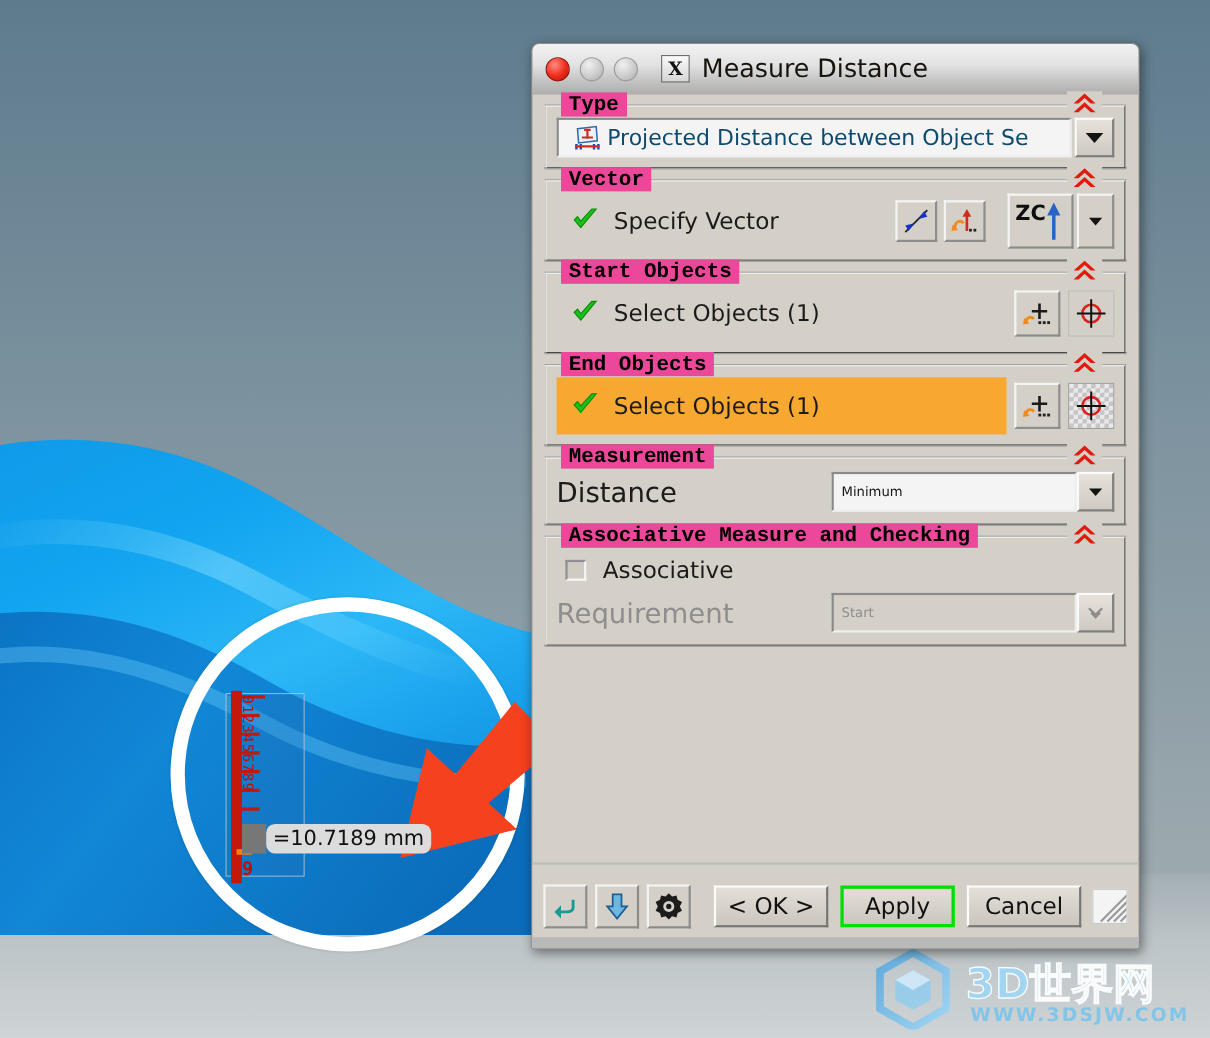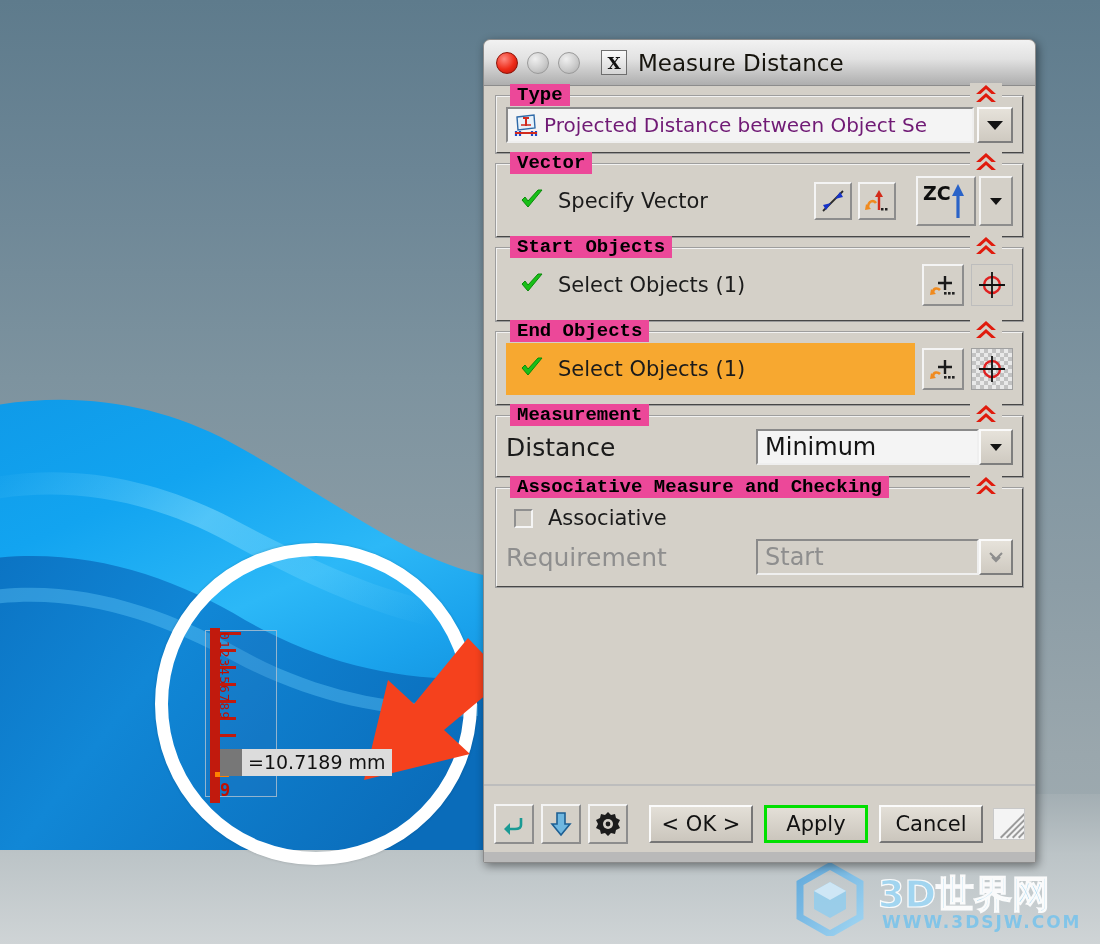--- a/index.html
+++ b/index.html
@@ -52,20 +52,21 @@
   }
   .rtick-orange{position:absolute;left:215px;top:772px;width:14px;height:5px;background:#ff8000;}
   .meas-label{
     position:absolute;left:220px;top:749px;height:27px;display:flex;align-items:center;
   }
   .meas-swatch{width:22px;height:27px;background:#777777;}
   .meas-text{
     background:#dcdcdc;color:#111;font-size:19px;padding:1px 6px 3px 6px;height:23px;
     display:flex;align-items:center;
     font-family:"DejaVu Sans","Liberation Sans",sans-serif;
+    border-radius:8px;
   }
 
   
   .watermark{position:absolute;left:790px;top:862px;width:310px;height:74px;}
 
   
   .dialog{
     position:absolute;left:483px;top:39px;width:553px;height:824px;
     background:#d4d0c8;
     border-radius:7px 7px 2px 2px;
@@ -109,22 +110,22 @@
   .chev{
     position:absolute;top:-14px;right:20px;background:#d4d0c8;padding:0 4px;
     line-height:1;
   }
   .chev svg{display:block;}
 
   
   .combo{display:flex;align-items:stretch;height:36px;}
   .combo .field{
     flex:1;background:#f4f4f4;border:2px solid;border-color:#8a8a8a #efefef #efefef #8a8a8a;
-    display:flex;align-items:center;padding:0 4px;overflow:hidden;white-space:nowrap;
-    font-size:20px;color:#701a75;box-sizing:border-box;
+    display:flex;align-items:center;padding:0 12px;overflow:hidden;white-space:nowrap;
+    font-size:20px;color:#0c4a6e;box-sizing:border-box;
   }
   .combo .arrowbtn{
     width:36px;margin-left:3px;background:linear-gradient(180deg,#e6e2da,#cfcac1);
     border:2px solid;border-color:#fafafa #7e7e7e #7e7e7e #fafafa;
     display:flex;align-items:center;justify-content:center;box-sizing:border-box;
   }
   .caret{width:0;height:0;border-left:8px solid transparent;border-right:8px solid transparent;border-top:9px solid #131313;}
   .caret.small{border-left:6px solid transparent;border-right:6px solid transparent;border-top:7px solid #131313;}
 
   .typeicon{width:24px;height:23px;margin:0 6px 0 2px;flex:0 0 auto;}
@@ -163,21 +164,21 @@
     display:flex;align-items:center;justify-content:center;box-sizing:border-box;
   }
 
   
   .mrow{display:flex;align-items:center;height:40px;}
   .mrow .mlab{width:250px;font-size:25px;color:#1b1b1b;}
   .mrow .mlab.dim{color:#8e8e8e;}
   .mcombo{flex:1;display:flex;height:36px;}
   .mcombo .field{
     flex:1;background:#f4f4f4;border:2px solid;border-color:#8a8a8a #efefef #efefef #8a8a8a;
-    display:flex;align-items:center;padding:0 7px;font-size:24px;color:#141414;box-sizing:border-box;text-align:right;
+    display:flex;align-items:center;padding:0 7px;font-size:12px;color:#141414;box-sizing:border-box;text-align:right;
   }
   .mcombo .field.dim{background:#d4d0c8;color:#8e8e8e;}
   .mcombo .arrowbtn2{
     width:34px;background:linear-gradient(180deg,#e6e2da,#cfcac1);
     border:2px solid;border-color:#fafafa #7e7e7e #7e7e7e #fafafa;
     display:flex;align-items:center;justify-content:center;box-sizing:border-box;
   }
 
   
   .cbrow{display:flex;align-items:center;height:38px;}

